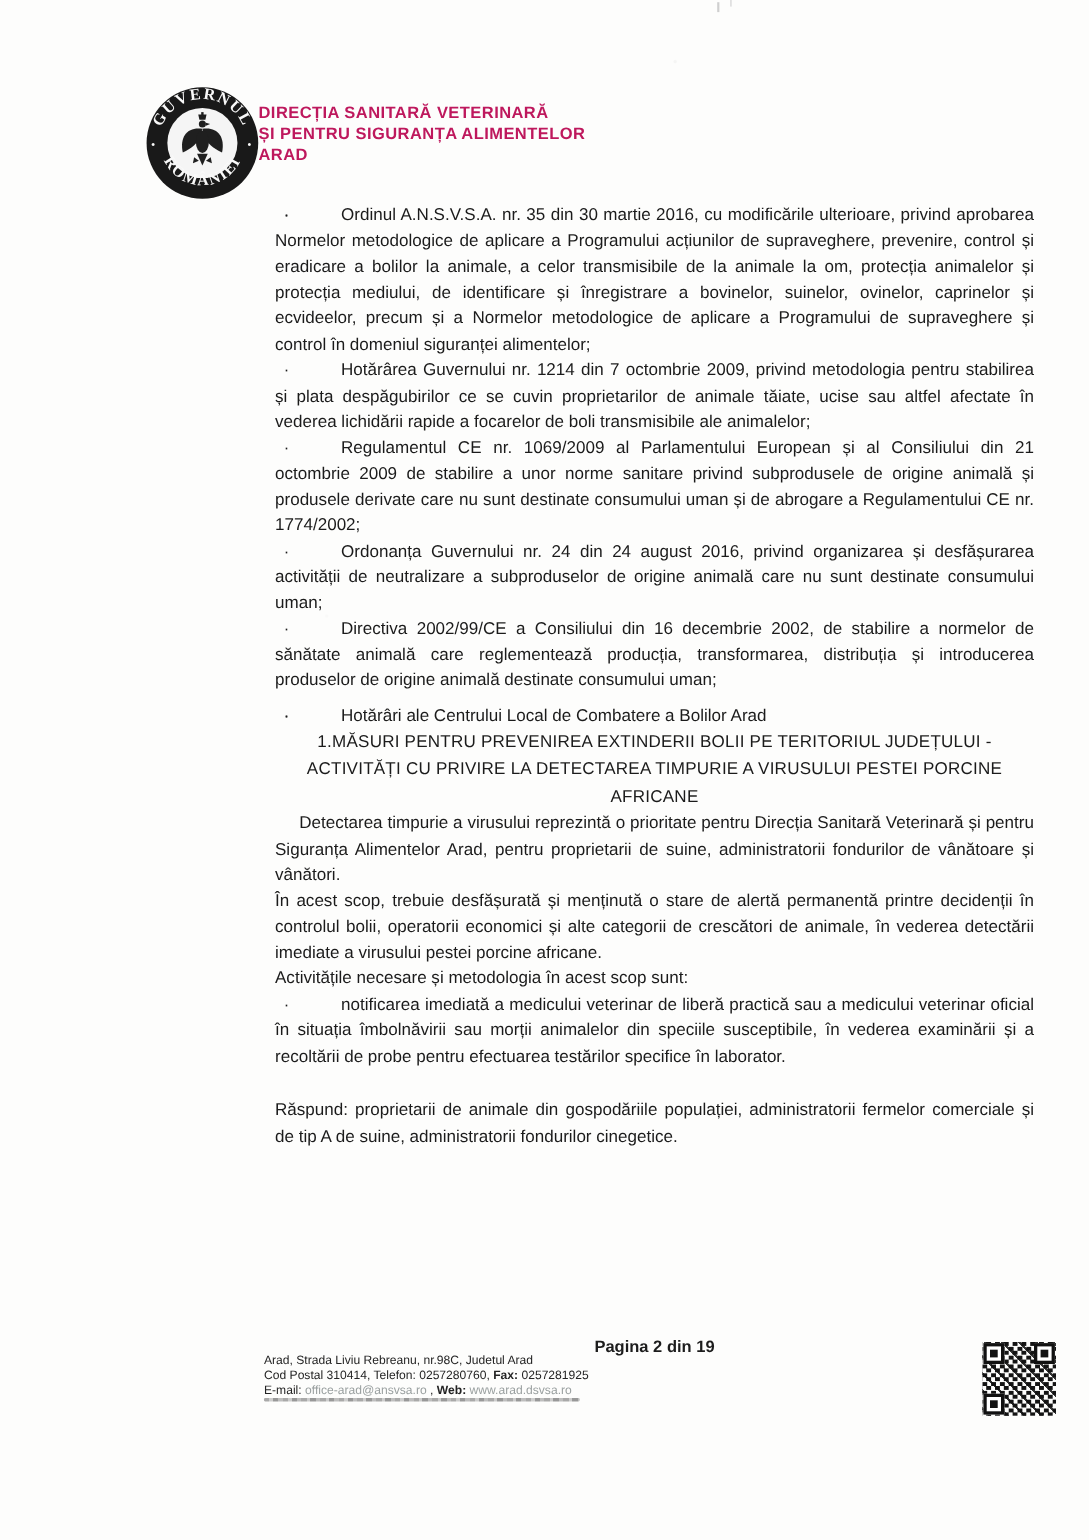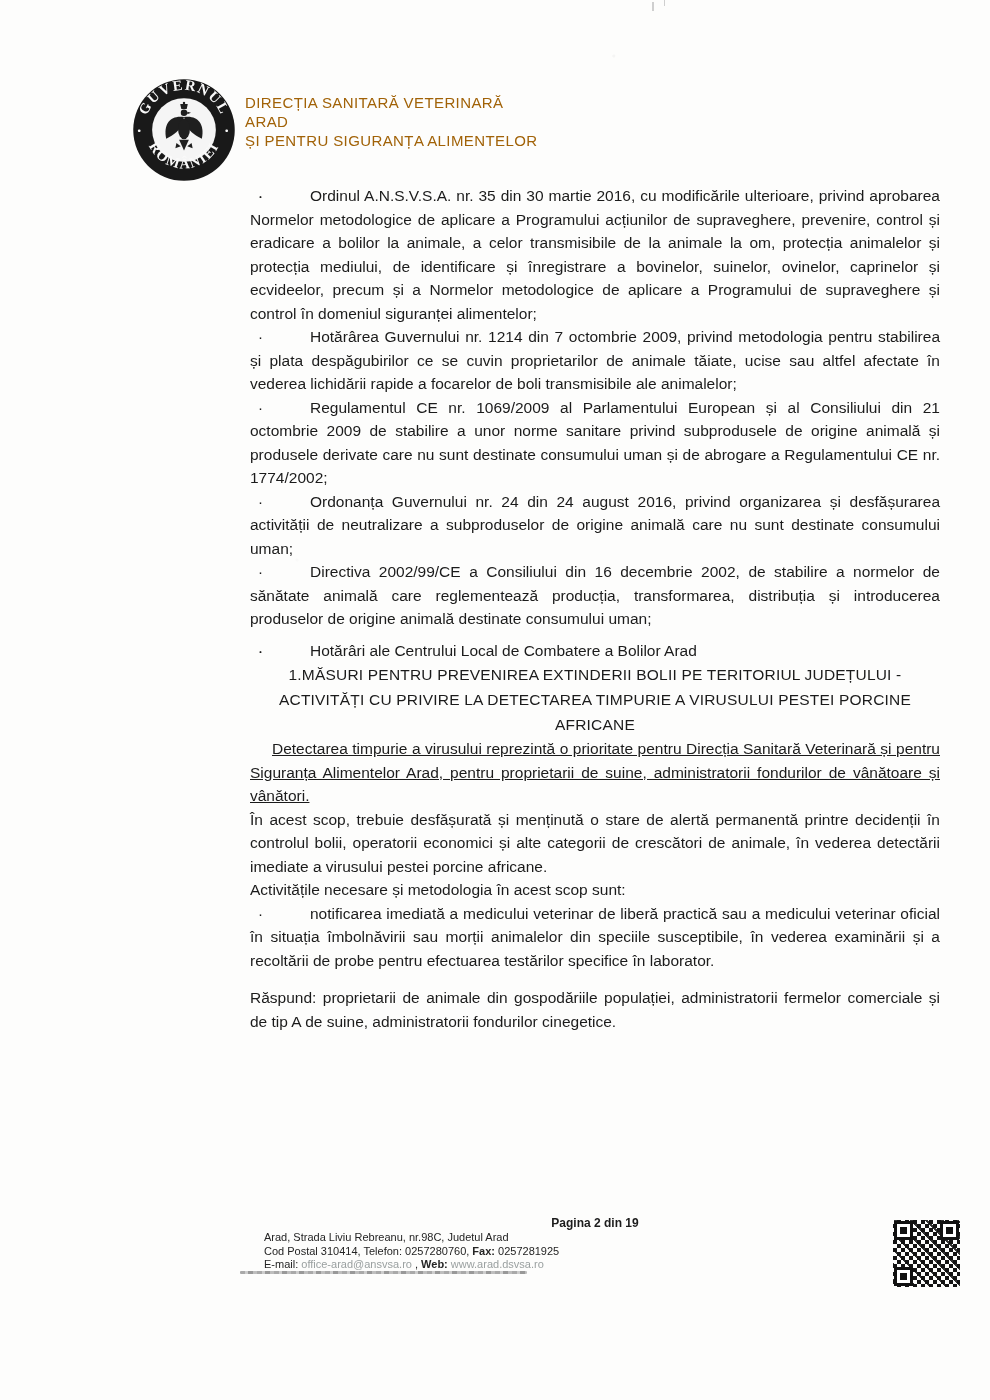--- a/index.html
+++ b/index.html
@@ -19,23 +19,23 @@
       radial-gradient(circle at 62% 4%, rgba(0,0,0,0.03) 0 1px, transparent 2px),
       radial-gradient(circle at 30% 40%, rgba(0,0,0,0.015) 0 1px, transparent 2px);
   }
   .scan-tick{position:absolute;background:#cfcfcf;}
   .tick1{left:652px;top:2px;width:2px;height:9px;}
   .tick2{left:664px;top:0px;width:1px;height:6px;}
 
   
   .seal{position:absolute;left:130px;top:76px;width:108px;height:108px;filter:contrast(.95);}
   .letterhead{
-    position:absolute;left:245px;top:93px;
-    font-size:15px;line-height:19px;font-weight:400;
-    letter-spacing:.4px;color:#a16207;
+    position:absolute;left:235px;top:93px;
+    font-size:15px;line-height:19px;font-weight:700;
+    letter-spacing:.4px;color:#be185d;
   }
   .letterhead div{white-space:nowrap;}
 
   
   .content{
     position:absolute;left:250px;top:184px;width:690px;
     font-size:15.5px;line-height:23.5px;
   }
   .content p{margin:0;}
   .bullet{
@@ -50,30 +50,30 @@
   }
   .section-heading{
     margin-top:33px;margin-bottom:0;
     text-align:center;
     font-size:15.5px;line-height:25px;
     letter-spacing:.2px;
     font-weight:500;
   }
   .para{ text-align:justify; margin-top:12px; }
   .para.first-indent{ text-indent:22px; }
-  .gap-lg{ margin-top:45px;text-decoration:underline; }
+  .gap-lg{ margin-top:45px; }
   .gap-md{ margin-top:18px; }
 
   
   .page-indicator{
     position:absolute;left:250px;top:1216px;width:690px;
-    text-align:center;font-size:12px;font-weight:600;color:#1c1c1c;
+    text-align:center;font-size:15px;font-weight:600;color:#1c1c1c;
   }
   .footer-address{
-    position:absolute;left:264px;top:1231px;
+    position:absolute;left:240px;top:1231px;
     font-size:11px;line-height:13.5px;color:#242424;
   }
   .footer-address b{font-weight:700;}
   .footer-link{
     color:#9aa0a0;cursor:pointer;
   }
   .footer-smudge{
     position:absolute;left:240px;top:1271px;width:287px;height:3px;
     background:repeating-linear-gradient(90deg,#8d8d8d 0 5px,#bdbdbd 5px 8px,#777 8px 13px,#a9a9a9 13px 17px);
     opacity:.75;border-radius:1px;
@@ -130,22 +130,22 @@
       <path d="M50 38 C 62 36, 69.5 44, 66.5 58 C 59.5 55, 53.5 50, 51.5 44 Z"></path>
       <ellipse cx="50" cy="49" rx="5.5" ry="9.5"></ellipse>
       <path d="M45.5 59 L54.5 59 L50 69 Z"></path>
       <path d="M43 62 l4 3 -5 2 z"></path>
       <path d="M57 62 l-4 3 5 2 z"></path>
     </g>
   </svg>
 
   <div class="letterhead">
     <div>DIRECȚIA SANITARĂ VETERINARĂ</div>
+    <div>ȘI PENTRU SIGURANȚA ALIMENTELOR</div>
     <div>ARAD</div>
-    <div>ȘI PENTRU SIGURANȚA ALIMENTELOR</div>
   </div>
 
   <div class="content">
 
     <p class="bullet">
       <span class="marker">·</span>
     </p>
     <p class="bullet">
       <span class="marker">·</span>
       <span>Ordinul A.N.S.V.S.A. nr. 35 din 30 martie 2016, cu modificările ulterioare, privind aprobarea Normelor metodologice de aplicare a Programului acțiunilor de supraveghere, prevenire, control și eradicare a bolilor la animale, a celor transmisibile de la animale la om, protecția animalelor și protecția mediului, de identificare și înregistrare a bovinelor, suinelor, ovinelor, caprinelor și ecvideelor, precum și a Normelor metodologice de aplicare a Programului de supraveghere și control în domeniul siguranței alimentelor;</span>
@@ -180,21 +180,21 @@
 
     <p class="para gap-md">În acest scop, trebuie desfășurată și menținută o stare de alertă permanentă printre decidenții în controlul bolii, operatorii economici și alte categorii de crescători de animale, în vederea detectării imediate a virusului pestei porcine africane.</p>
 
     <p class="para gap-md">Activitățile necesare și metodologia în acest scop sunt:</p>
 
     <p class="bullet gap-md">
       <span class="marker">·</span>
       <span>notificarea imediată a medicului veterinar de liberă practică sau a medicului veterinar oficial în situația îmbolnăvirii sau morții animalelor din speciile susceptibile, în vederea examinării și a recoltării de probe pentru efectuarea testărilor specifice în laborator.</span>
     </p>
 
-    <p class="para" style="margin-top:14px">Răspund: proprietarii de animale din gospodăriile populației, administratorii fermelor comerciale și de tip A de suine, administratorii fondurilor cinegetice.</p>
+    <p class="para" style="margin-top:26px">Răspund: proprietarii de animale din gospodăriile populației, administratorii fermelor comerciale și de tip A de suine, administratorii fondurilor cinegetice.</p>
 
   </div>
 
   <div class="page-indicator">Pagina 2 din 19</div>
 
   <div class="footer-address">
     <div>Arad, Strada Liviu Rebreanu, nr.98C, Judetul Arad</div>
     <div><span>Cod Postal 310414, Telefon: 0257280760, </span><b>Fax:</b><span> 0257281925</span></div>
     <div><span>E-mail: </span><span class="footer-link">office-arad@ansvsa.ro</span><span> , </span><b>Web: </b><span class="footer-link">www.arad.dsvsa.ro</span></div>
   </div>

